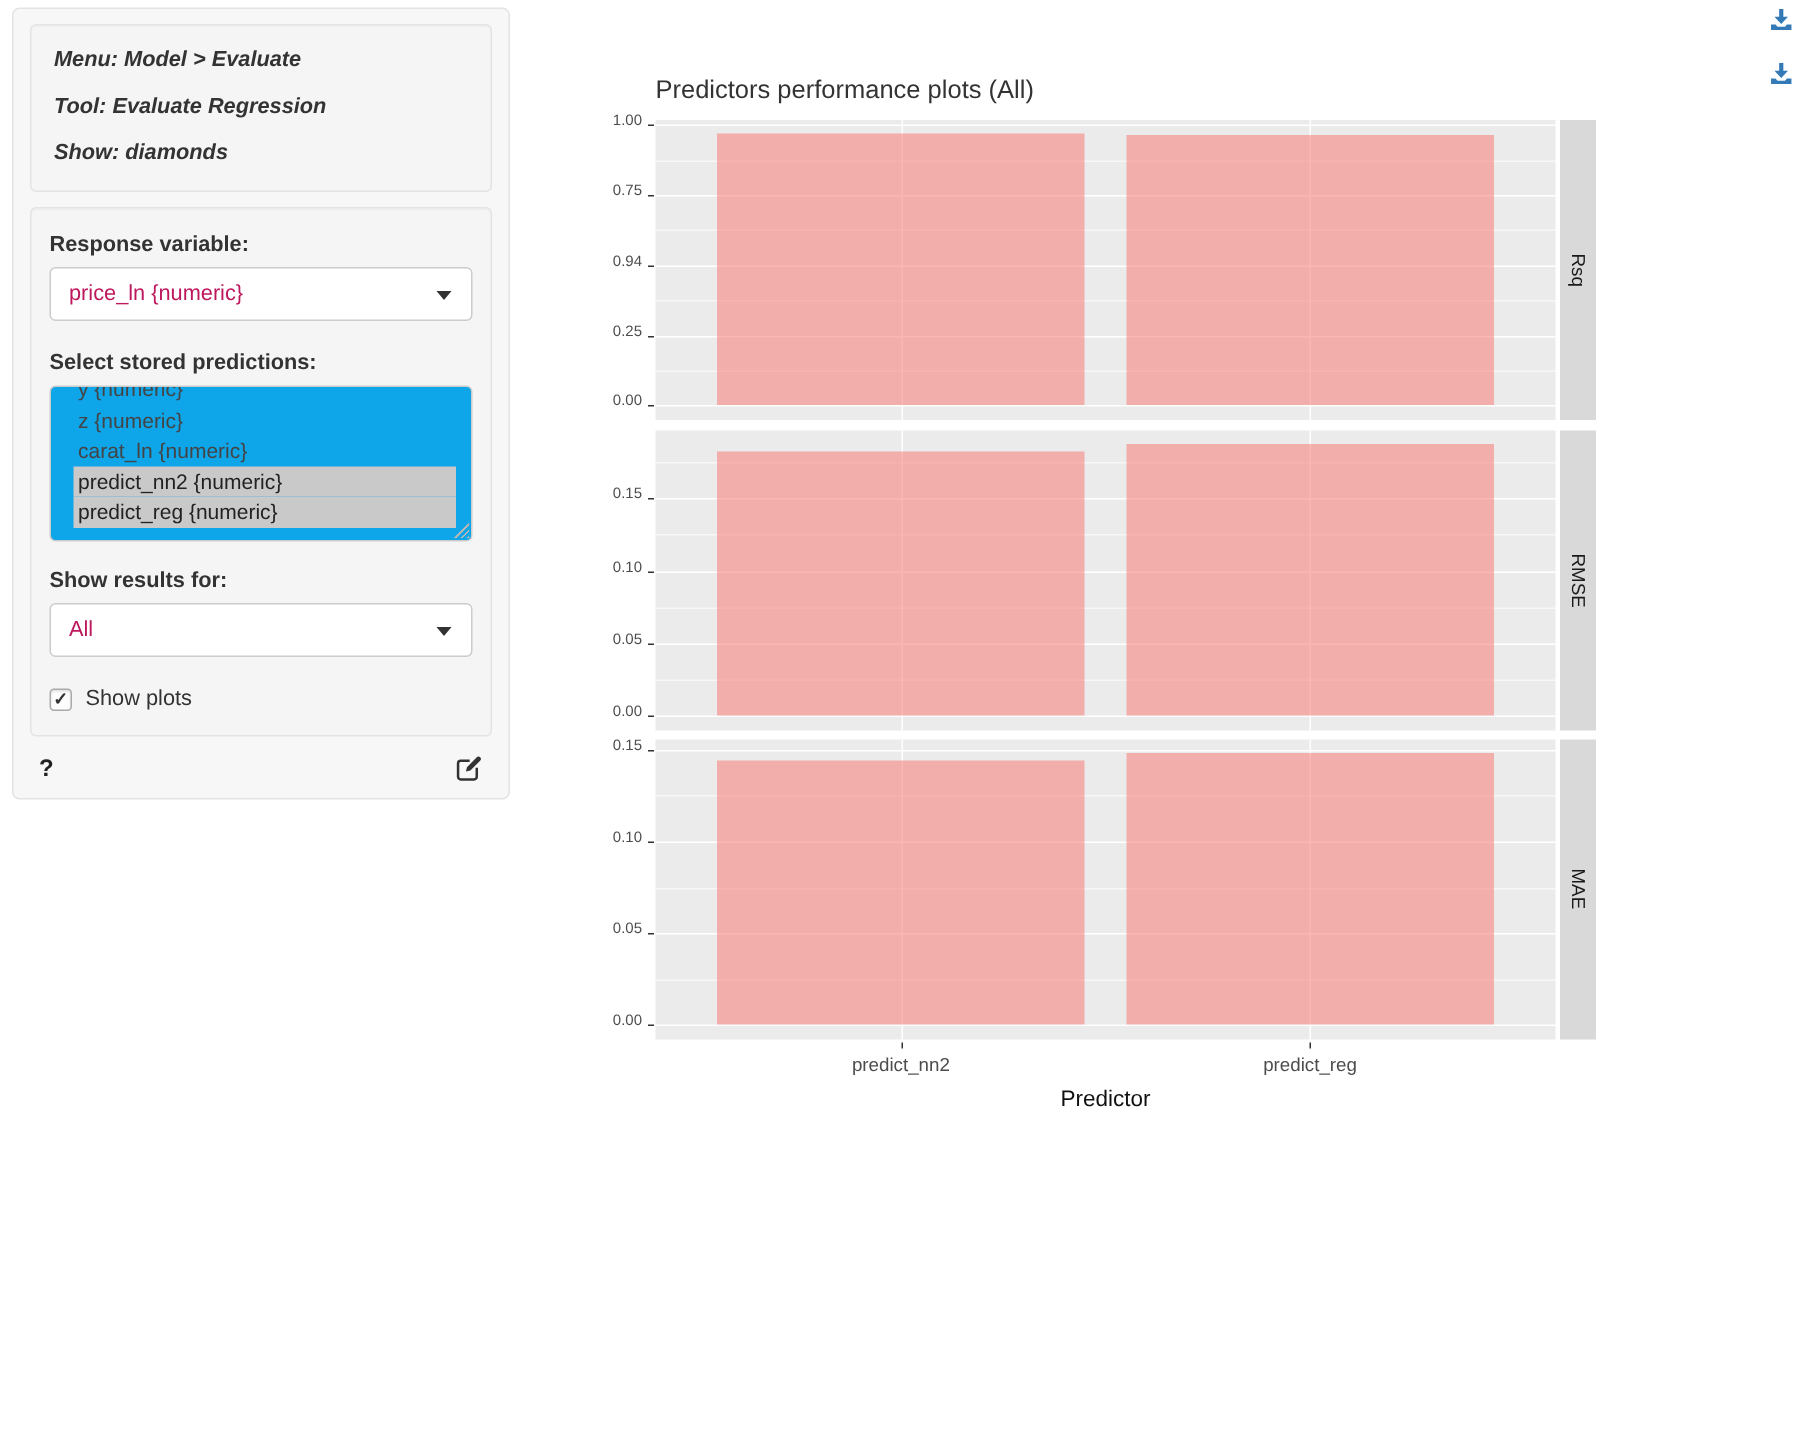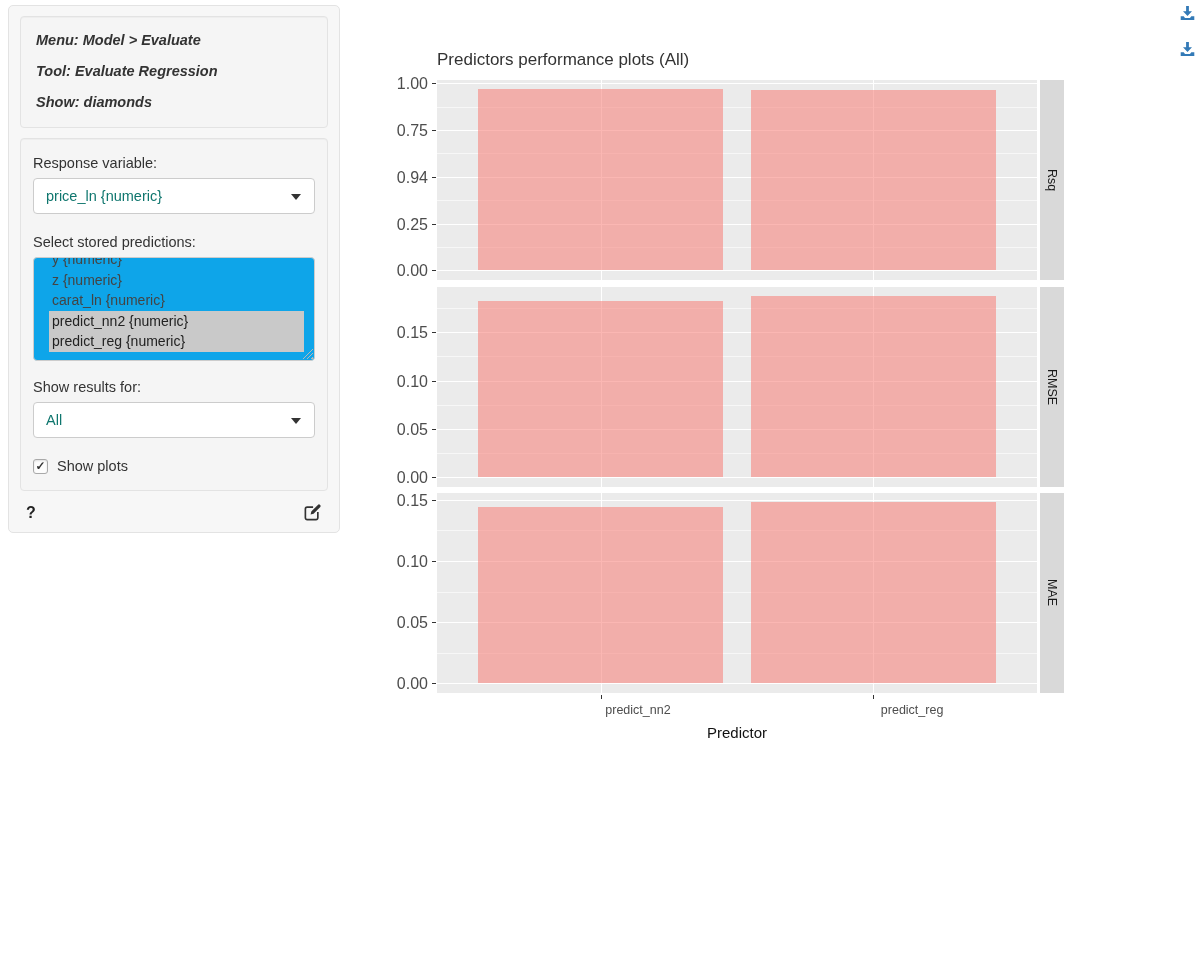--- a/index.html
+++ b/index.html
@@ -15,25 +15,25 @@
   .well.context { padding: 12px 15px 14px 15px; font-style: italic; }
   .context-line { font-weight: bold; font-size: 14.5px; line-height: 22px; margin-bottom: 9px; }
   .context-line:last-child { margin-bottom: 0; }
   .well.action { padding: 9px 10px; }
   .btn-success { display: block; width: 100%; height: 37px; cursor: pointer;
     background: #5cb85c; border: 1px solid #4cae4c; border-radius: 4px;
     color: #fff; font-weight: bold; font-size: 14.5px;
     font-family: "Liberation Sans", sans-serif; }
   .btn-success .play { font-size: 11px; margin-right: 7px; position: relative; top: -1px; }
   .well.settings { padding: 12px 12px 16px 12px; }
-  .ctrl-label { font-weight: normal; font-size: 14.5px; margin: 4px 0 7px 0; }
+  .ctrl-label { font-weight: bold; font-size: 14.5px; margin: 4px 0 7px 0; }
   .select { position: relative; height: 36px; background: #fff; border: 1px solid #ccc;
     border-radius: 4px; margin-bottom: 20px; cursor: pointer;
     display: flex; align-items: center; padding: 0 28px 0 12px; }
-  .select .select-value { font-size: 14.5px; color: #0f766e; }
+  .select .select-value { font-size: 14.5px; color: #be185d; }
   .caret { position: absolute; right: 13px; top: 15px; width: 0; height: 0;
     border-left: 5px solid transparent; border-right: 5px solid transparent;
     border-top: 6px solid #333; }
   .listbox { position: relative; height: 104px; background: #0ea5e9; border: 1px solid #ccc;
     border-radius: 4px; margin-bottom: 18px; overflow: hidden; padding: 0 10px 0 15px; }
   .lst-inner { margin-top: -9px; }
   .lst-option { font-size: 14px; line-height: 20.5px; color: #444;
     padding-left: 3px; cursor: default; white-space: nowrap; }
   .lst-option.selected { background: #c9c9c9; color: #222; }
   .resize-corner { position: absolute; right: 1px; bottom: 1px; width: 11px; height: 11px;
@@ -58,22 +58,22 @@
   .summary { width: 100%; background: #fff; border: 1px solid #ccc; border-radius: 4px;
     padding: 11px 16px; font-family: "DejaVu Sans Mono", monospace;
     font-size: 13.5px; line-height: 22.3px; color: #2b2b2b; white-space: pre; }
   .plot-head { margin-top: 15px; height: 36px; display: flex;
     justify-content: space-between; align-items: flex-start; }
   .plot-title { margin-left: 59px; padding-top: 9px; font-size: 17px; color: #333; }
   #plot-canvas { position: relative; margin-top: 3px; height: 666px; }
   .panel { position: absolute; }
   .xgrid, .ygrid-major, .ygrid-minor, .bar, .ytick-label, .ytick-mark,
   .xtick-mark, .xtick-label, .strip, .axis-title { position: absolute; }
-  .ytick-label { width: 44px; text-align: right; font-size: 16px; color: #4d4d4d; }
-  .xtick-label { width: 140px; text-align: right; font-size: 12.5px; color: #4d4d4d; }
+  .ytick-label { width: 44px; text-align: right; font-size: 10px; color: #4d4d4d; }
+  .xtick-label { width: 140px; text-align: center; font-size: 12.5px; color: #4d4d4d; }
   .strip { display: flex; align-items: center; justify-content: center; }
   .strip-text { writing-mode: vertical-rl; font-size: 12.5px; color: #1a1a1a; }
   .axis-title { text-align: center; font-size: 15px; color: #111; }
 </style>
 </head>
 <body>
 
 <aside class="sidebar">
 
   <div class="well context">

